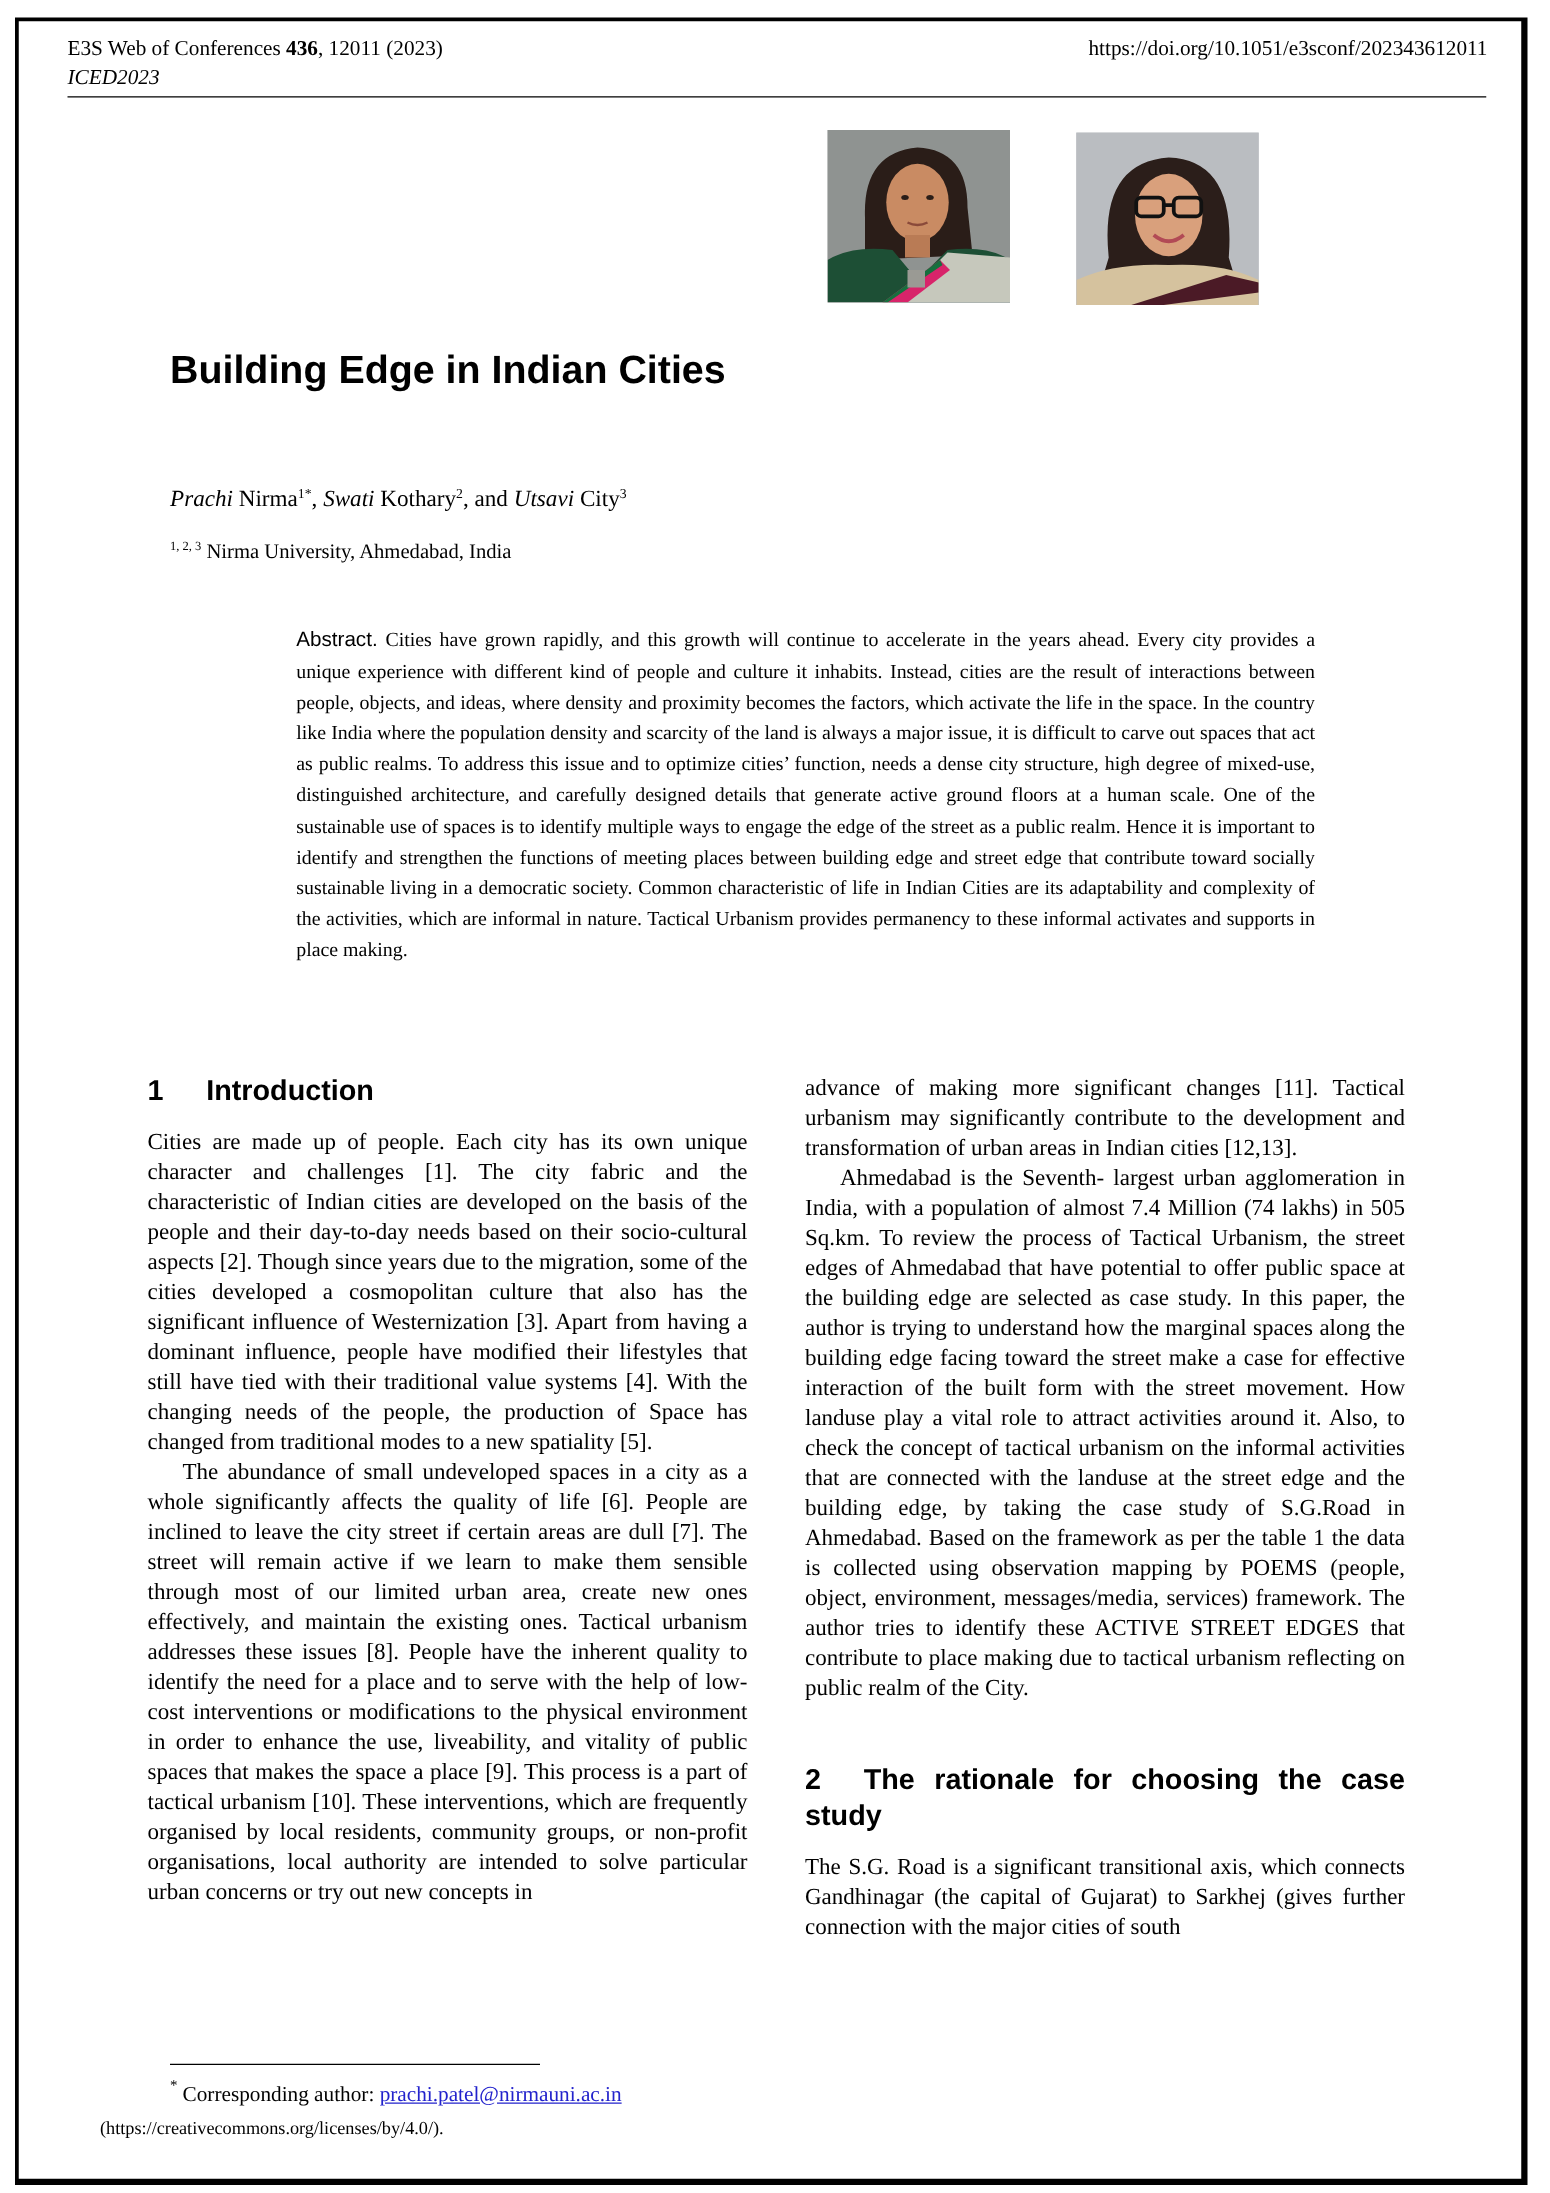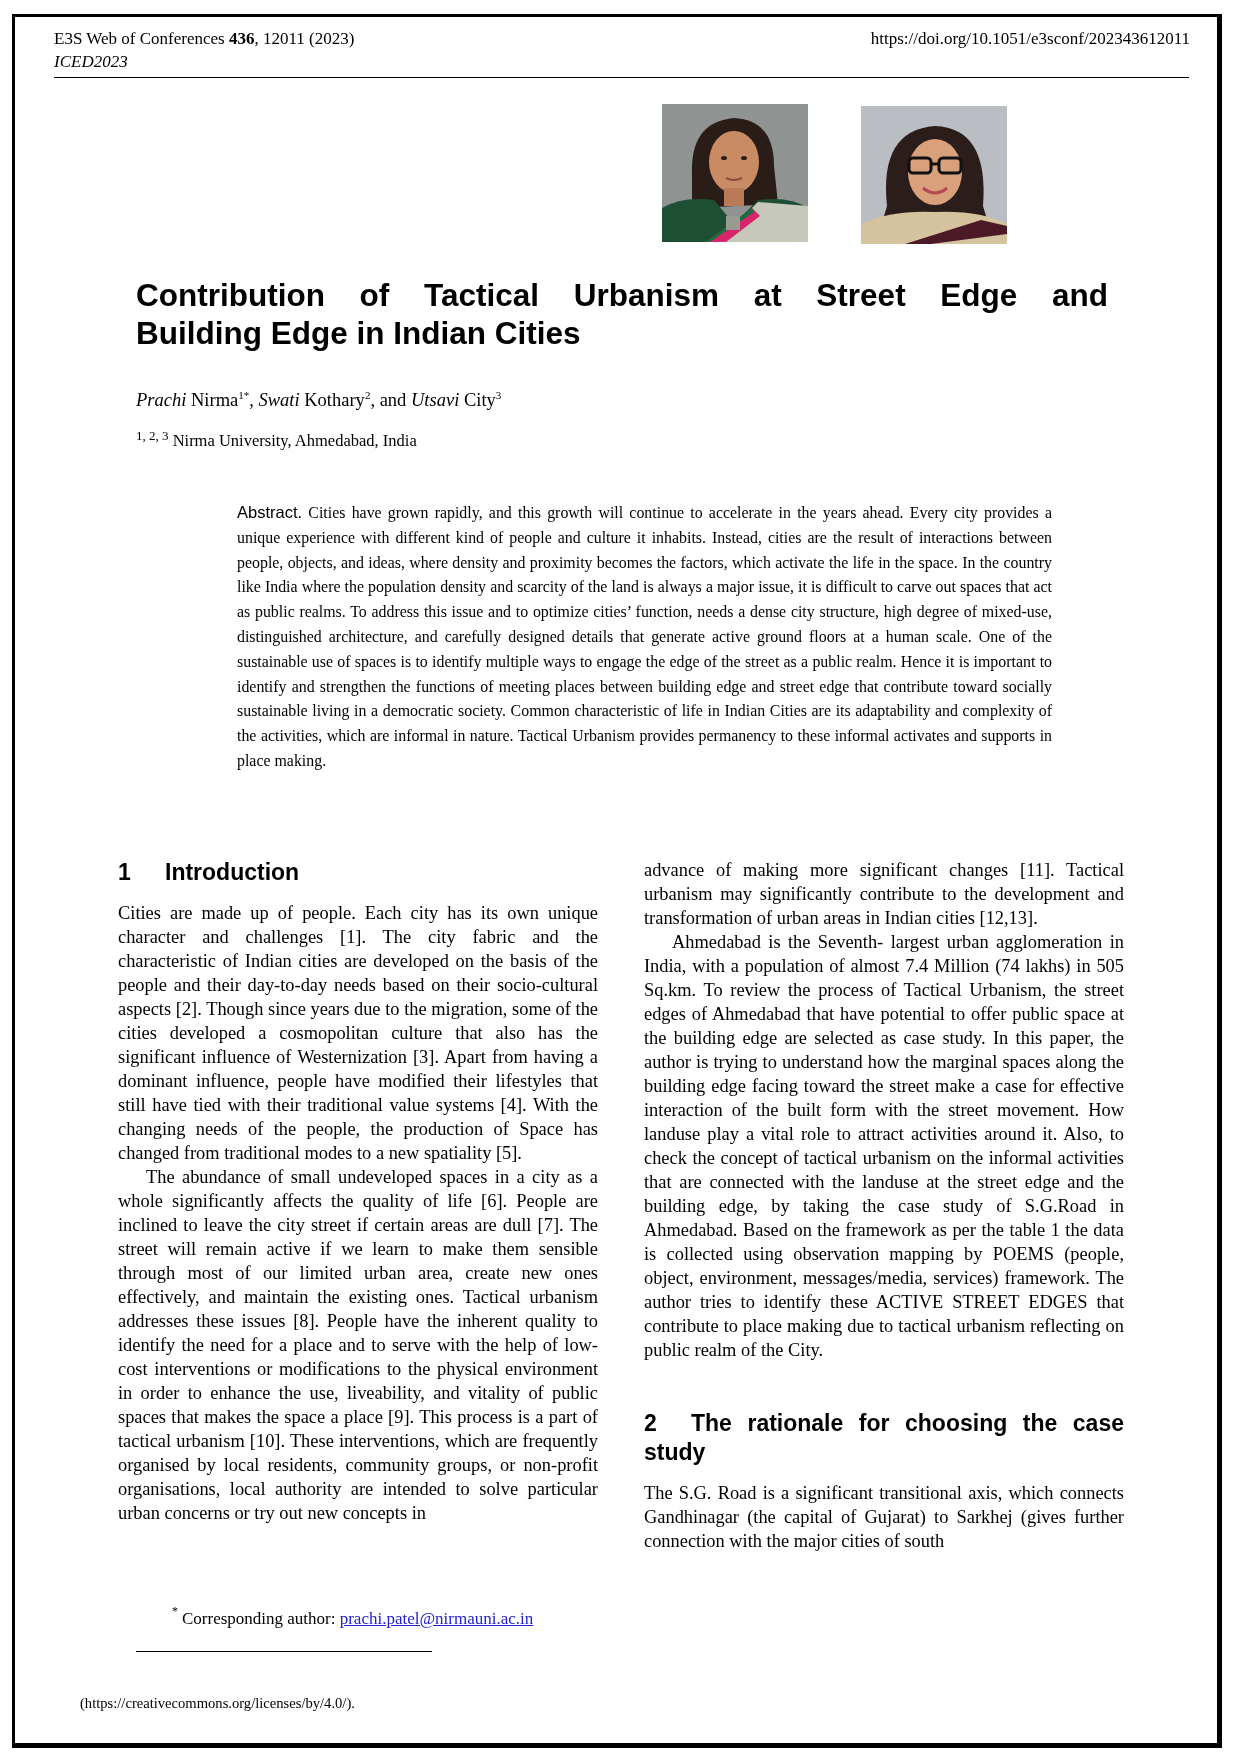--- a/index.html
+++ b/index.html
@@ -17,37 +17,37 @@
   .photo-1 { left: 662px; background: #8e928f; }
   .photo-2 { left: 861px; top: 106px; background: #b9bcc0; }
 
   .title { position: absolute; left: 136px; top: 276px; width: 972px; font-family: "Liberation Sans", sans-serif; font-weight: bold; font-size: 31.5px; line-height: 38px; text-align: justify; text-align-last: left; }
   .title .l1 { display: block; text-align: justify; text-align-last: justify; }
 
   .authors { position: absolute; left: 136px; top: 388px; font-size: 18.5px; line-height: 24px; }
   .authors i { font-style: italic; }
   .authors sup { font-size: 11px; vertical-align: 7px; line-height: 0; }
   .affil { position: absolute; left: 136px; top: 430px; font-size: 16.5px; line-height: 22px; }
-  .affil sup { font-size: 13px; vertical-align: 6px; line-height: 0; }
+  .affil sup { font-size: 10px; vertical-align: 6px; line-height: 0; }
 
   .abstract { position: absolute; left: 237px; top: 500px; width: 815px; font-size: 15.9px; line-height: 24.8px; text-align: justify; }
   .abstract .abs-label { font-family: "Liberation Sans", sans-serif; font-weight: normal; font-size: 16.5px; }
 
   .col { position: absolute; width: 480px; font-size: 18.4px; line-height: 24px; text-align: justify; }
   .col-left { left: 118px; top: 858px; }
   .col-right { left: 644px; top: 858px; }
   .col p { margin: 0; }
   .col p.indent { text-indent: 28px; }
   .sec-head { font-family: "Liberation Sans", sans-serif; font-weight: bold; font-size: 23px; line-height: 29px; margin: 0; display: flex; text-align: left; }
   .sec-head .num { width: 47px; flex: 0 0 47px; }
   .sec-head-2 { display: block; text-align: justify; }
   .sec-head-2 .num { display: inline-block; width: 47px; }
 
   .fn-rule { position: absolute; left: 136px; top: 1651px; width: 296px; height: 1px; background: #000; }
-  .footnote { position: absolute; left: 136px; top: 1600px; font-size: 17px; line-height: 22px; margin-left: 36px; }
+  .footnote { position: absolute; left: 136px; top: 1657px; font-size: 17px; line-height: 22px; }
   .footnote .star { font-size: 12px; vertical-align: 9px; margin-right: 4px; }
   .footnote a { color: #1a0dab; color: #2222cc; text-decoration: underline; }
 
   .license { position: absolute; left: 80px; top: 1694px; width: 1092px; font-size: 14.6px; line-height: 19px; text-align: justify; text-align-last: left; }
   .license .l1 { display: block; text-align: justify; text-align-last: justify; }
 </style>
 </head>
 <body>
 
 <div class="page-frame"></div>
@@ -83,21 +83,20 @@
     <path d="M0 138 L0 118 Q30 104 74 106 Q118 104 146 118 L146 138 Z" fill="#d5c29e"></path>
     <path d="M44 138 L120 114 L146 120 L146 128 L70 138 Z" fill="#4b1a26"></path>
     <rect x="48" y="52" width="22" height="15" rx="4" fill="none" stroke="#111" stroke-width="3"></rect>
     <rect x="78" y="52" width="22" height="15" rx="4" fill="none" stroke="#111" stroke-width="3"></rect>
     <line x1="70" y1="58" x2="78" y2="58" stroke="#111" stroke-width="3"></line>
     <path d="M62 82 Q74 92 86 82" stroke="#b24a55" stroke-width="3" fill="none"></path>
   </svg>
 </div>
 
 <div class="title">
-  <span class="l1">Contribution of Tactical Urbanism at Street Edge and</span>
   <span class="l2">Building Edge in Indian Cities</span>
 </div>
 
 <div class="authors">
   <span><i>Prachi</i> <span>Nirma</span><sup>1*</sup><span>, </span></span><span><i>Swati</i> <span>Kothary</span><sup>2</sup><span>, and </span></span><span><i>Utsavi</i> <span>City</span><sup>3</sup></span>
 </div>
 <div class="affil"><sup>1, 2, 3</sup><span> Nirma University, Ahmedabad, India</span></div>
 
 <div class="abstract"><span class="abs-label">Abstract.</span><span> Cities have grown rapidly, and this growth will continue to accelerate in the years ahead. Every city provides a unique experience with different kind of people and culture it inhabits. Instead, cities are the result of interactions between people, objects, and ideas, where density and proximity becomes the factors, which activate the life in the space. In the country like India where the population density and scarcity of the land is always a major issue, it is difficult to carve out spaces that act as public realms. To address this issue and to optimize cities’ function, needs a dense city structure, high degree of mixed-use, distinguished architecture, and carefully designed details that generate active ground floors at a human scale. One of the sustainable use of spaces is to identify multiple ways to engage the edge of the street as a public realm. Hence it is important to identify and strengthen the functions of meeting places between building edge and street edge that contribute toward socially sustainable living in a democratic society. Common characteristic of life in Indian Cities are its adaptability and complexity of the activities, which are informal in nature. Tactical Urbanism provides permanency to these informal activates and supports in place making.</span></div>
 

